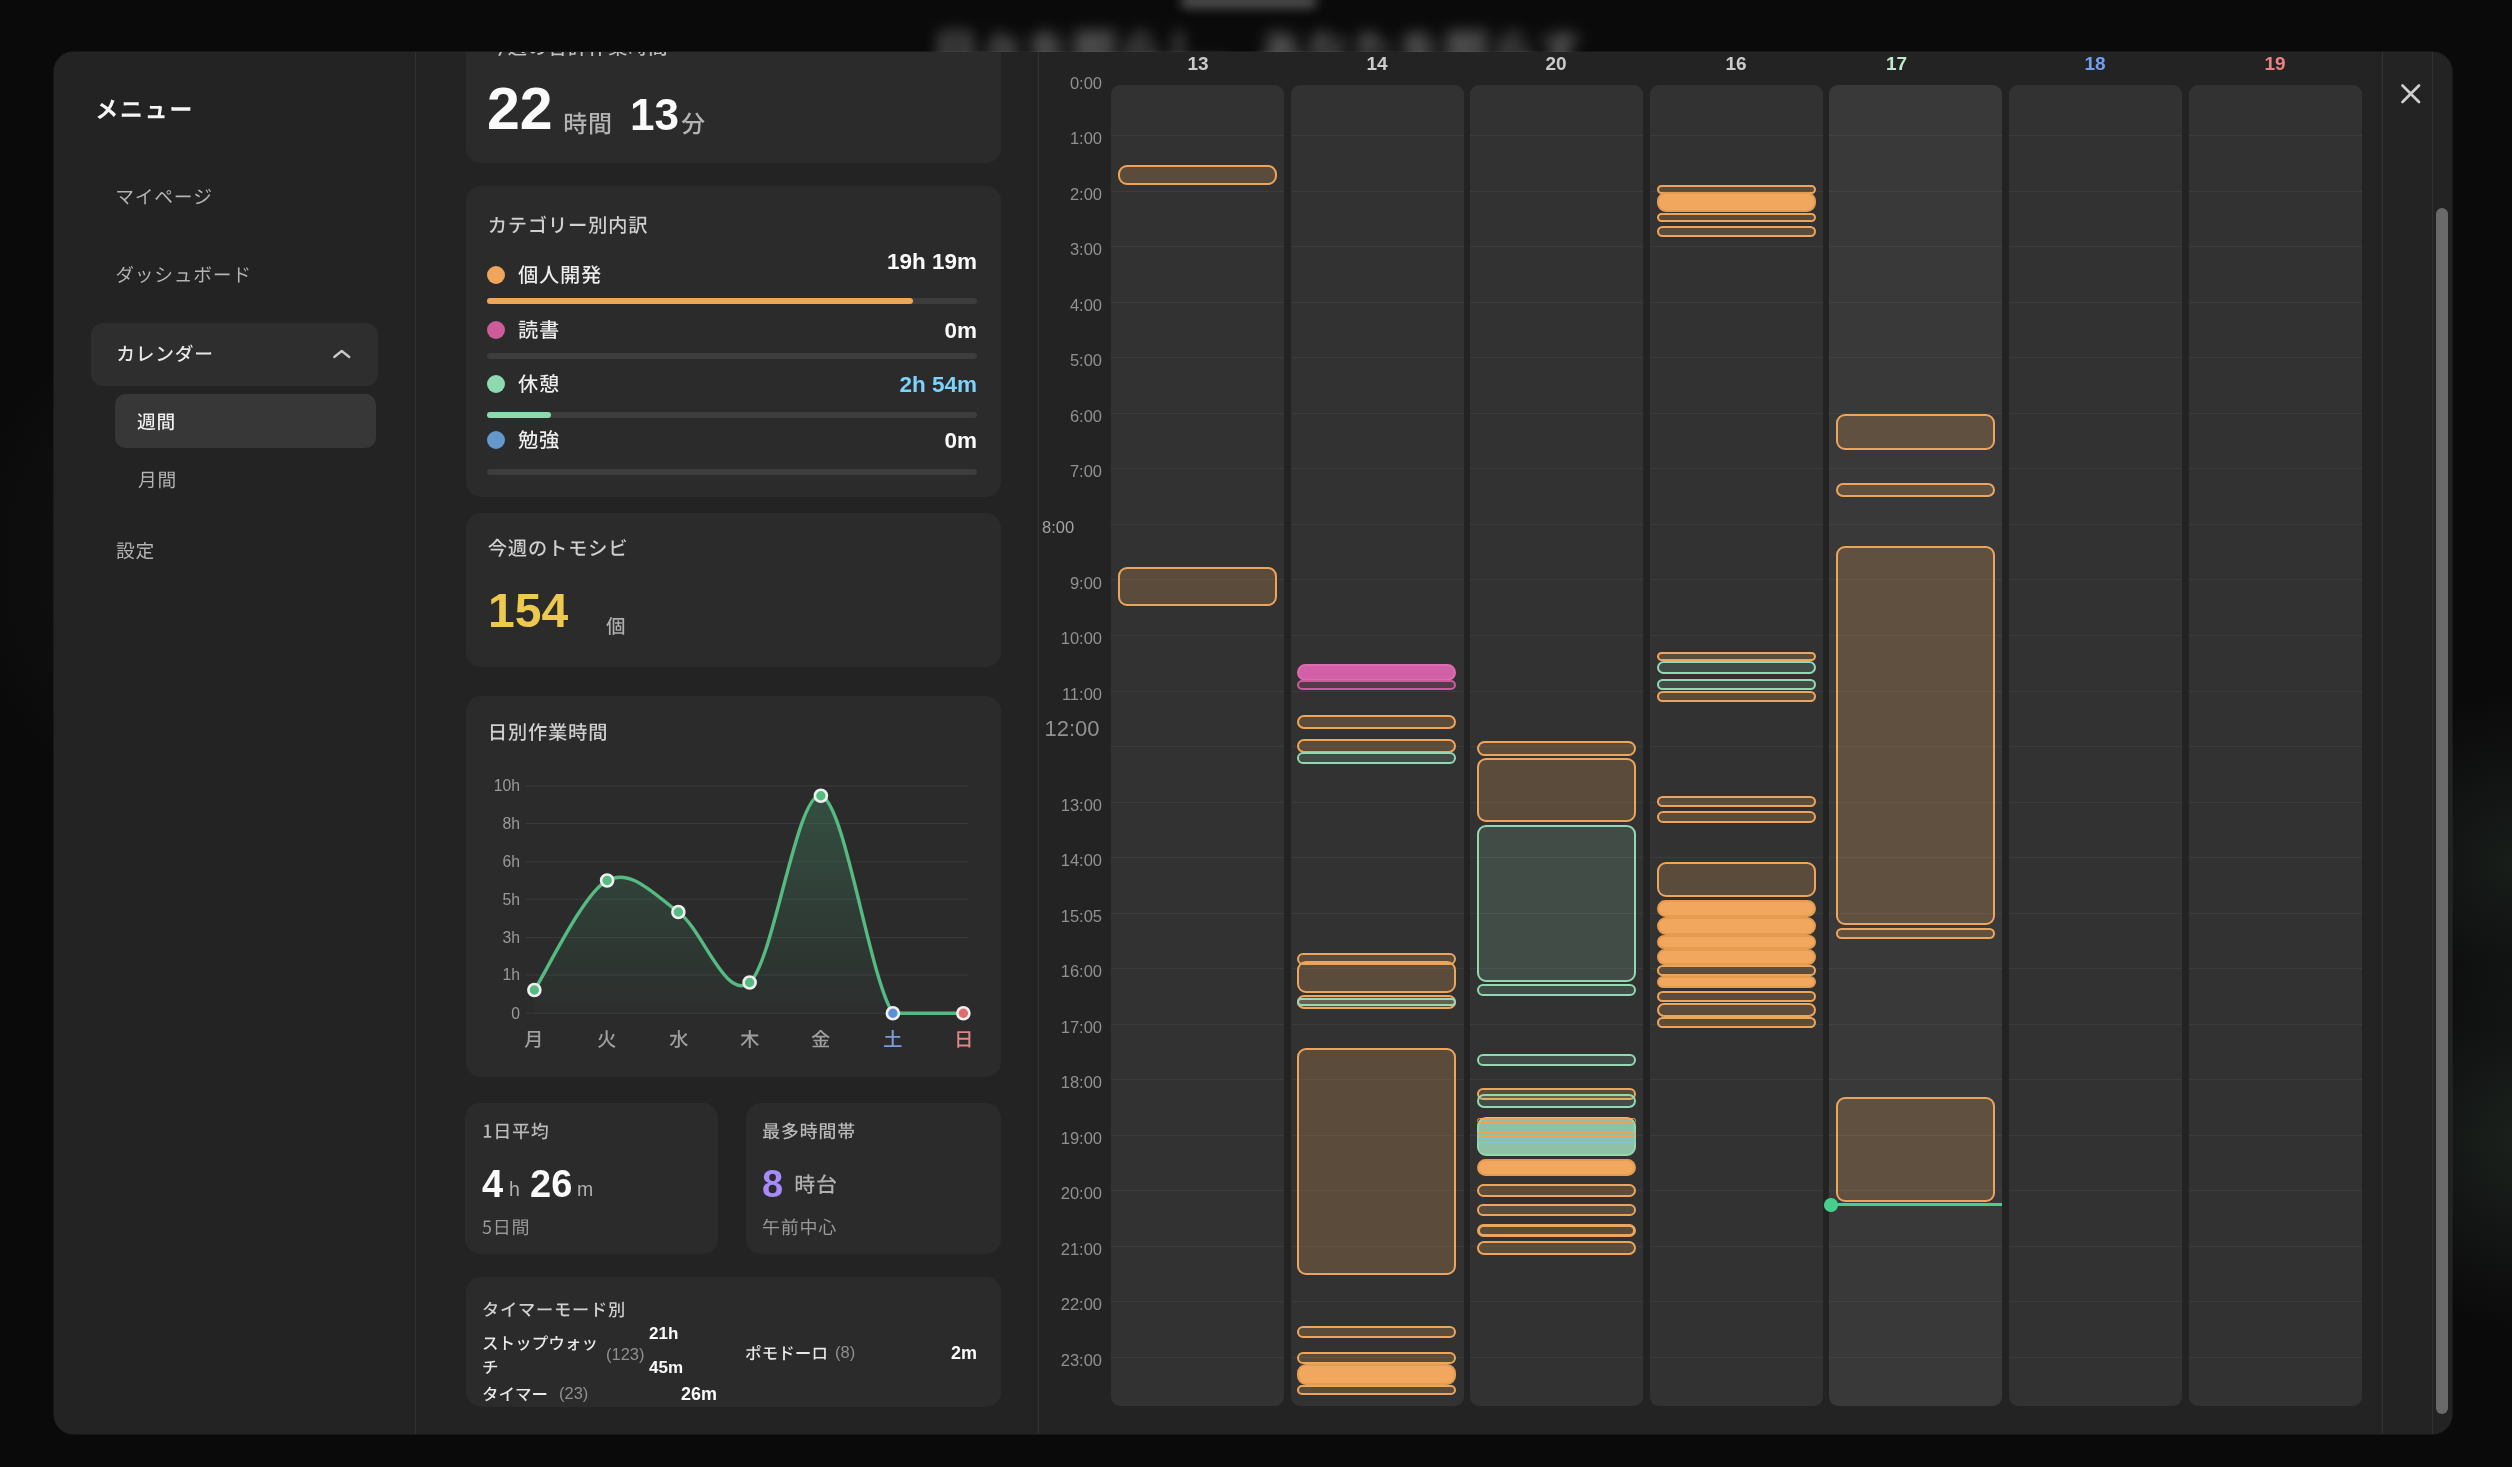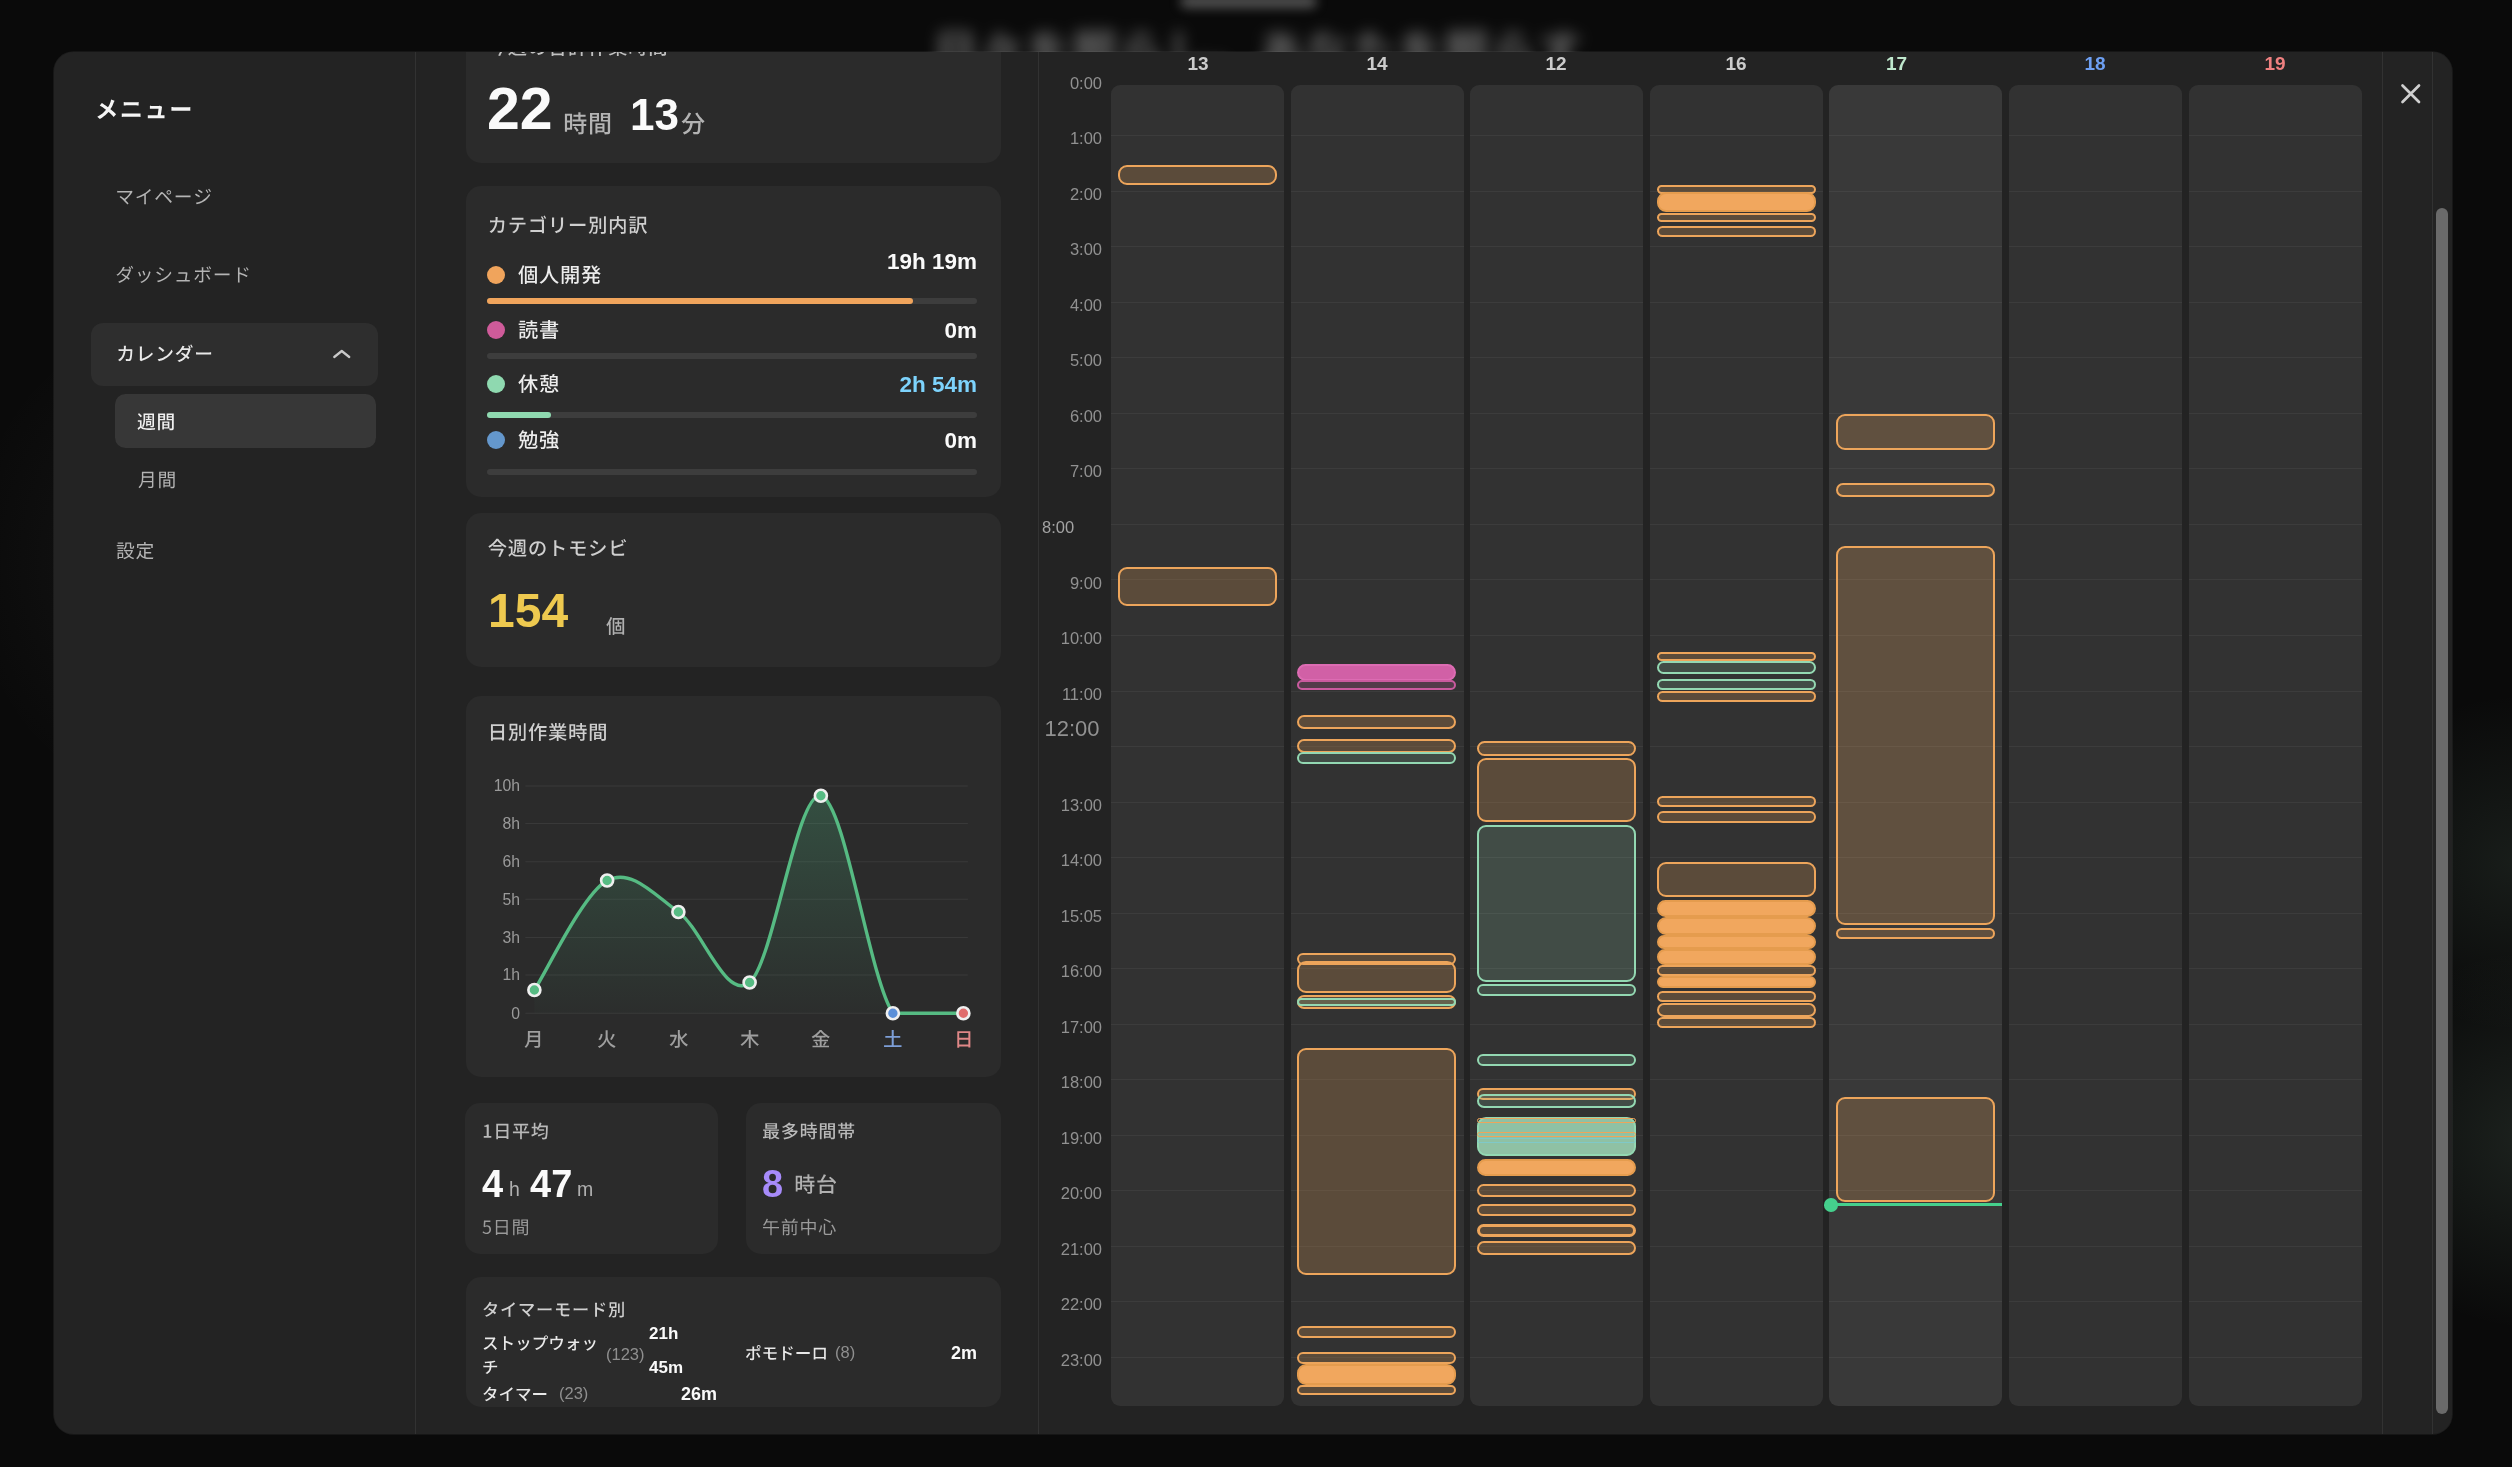--- a/index.html
+++ b/index.html
@@ -157,21 +157,21 @@
     </svg>
     <svg width="19.5" height="29" viewBox="0 0 26 39" style="position:absolute;left:900px;top:973px;overflow:visible">
       <path transform="translate(0,28.6)" d="M4.3 -20.3H21.9V1.8H19.2V-17.8H6.9V1.9H4.3ZM6 -11.4H20.3V-8.9H6ZM6 -2.3H20.4V0.2H6Z" fill="#e08787"></path>
     </svg>
     <div class="card" style="left:411px;top:1051px;width:253px;height:151px"></div>
     <svg width="68" height="27" viewBox="0 0 90 36" style="position:absolute;left:428px;top:1066px;overflow:visible">
       <path transform="translate(0,26.4)" d="M2 0V-2.3H5.9V-14.6H2.8V-16.3Q4 -16.5 4.9 -16.9Q5.9 -17.2 6.6 -17.7H8.7V-2.3H12.1V0Z M18.7 -18.7H34.9V1.7H32.4V-16.4H21V1.8H18.7ZM20.2 -10.5H33.4V-8.3H20.2ZM20.2 -2.1H33.5V0.2H20.2Z M42.1 -18.7H61.2V-16.4H42.1ZM40.9 -8.5H62.6V-6.2H40.9ZM43.7 -14.9 45.8 -15.5Q46.2 -14.6 46.7 -13.7Q47.1 -12.7 47.4 -11.8Q47.8 -10.9 47.9 -10.2L45.7 -9.5Q45.6 -10.2 45.3 -11.1Q45 -12 44.6 -13Q44.1 -14 43.7 -14.9ZM57.5 -15.6 60 -14.9Q59.5 -14 59 -13Q58.5 -12 58 -11.1Q57.6 -10.2 57.1 -9.5L55.1 -10.1Q55.6 -10.8 56 -11.8Q56.5 -12.7 56.9 -13.7Q57.3 -14.7 57.5 -15.6ZM50.5 -17.8H52.8V2H50.5Z M75.2 -11.4H82.5V-9.4H75.2ZM74 -3.9Q75.1 -4.2 76.5 -4.7Q78 -5.2 79.6 -5.8Q81.2 -6.4 82.8 -6.9L83.2 -5Q81 -4.2 78.9 -3.3Q76.7 -2.4 74.9 -1.7ZM76.3 -16.3H85.8V-14.2H76.3ZM85.1 -16.3H87.4Q87.4 -16.3 87.4 -16.1Q87.4 -15.9 87.4 -15.6Q87.4 -15.4 87.4 -15.2Q87.3 -11.1 87.1 -8.2Q87 -5.4 86.8 -3.6Q86.6 -1.7 86.4 -0.7Q86.1 0.4 85.8 0.8Q85.3 1.4 84.8 1.6Q84.3 1.9 83.6 2Q83 2.1 82 2.1Q81 2 79.9 2Q79.9 1.5 79.7 0.8Q79.5 0.2 79.2 -0.3Q80.3 -0.2 81.3 -0.2Q82.2 -0.2 82.7 -0.2Q83 -0.2 83.3 -0.3Q83.5 -0.3 83.7 -0.6Q84 -0.9 84.2 -1.9Q84.4 -2.8 84.6 -4.6Q84.8 -6.4 84.9 -9.2Q85 -11.9 85.1 -15.8ZM76.7 -20.3 79 -19.8Q78.5 -17.9 77.7 -16.2Q77 -14.4 76.1 -12.9Q75.2 -11.4 74.2 -10.2Q74 -10.5 73.7 -10.7Q73.3 -11 72.9 -11.3Q72.5 -11.5 72.2 -11.7Q73.7 -13.2 74.9 -15.5Q76 -17.8 76.7 -20.3ZM65.9 -14.8H73.5V-12.6H65.9ZM68.7 -20H70.9V-4.2H68.7ZM65.4 -4.2Q66.4 -4.5 67.8 -5.1Q69.1 -5.6 70.6 -6.2Q72.1 -6.8 73.6 -7.4L74.1 -5.3Q72.1 -4.4 70 -3.5Q67.9 -2.6 66.2 -1.9Z" fill="#b9b9b9"></path>
     </svg>
     <span class="lat" style="left:428px;top:1111px;font-size:38px;font-weight:bold;color:#fafafa">4</span>
     <span class="lat" style="left:455px;top:1126px;font-size:19.5px;color:#b0b0b0">h</span>
-    <span class="lat" style="left:476px;top:1111px;font-size:38px;font-weight:bold;color:#fafafa">47</span>
+    <span class="lat" style="left:476px;top:1111px;font-size:38px;font-weight:bold;color:#fafafa">26</span>
     <span class="lat" style="left:523px;top:1126px;font-size:19.5px;color:#b0b0b0">m</span>
     <svg width="48" height="27" viewBox="0 0 64 36" style="position:absolute;left:428px;top:1162px;overflow:visible">
       <path transform="translate(0,26.4)" d="M6.3 0.3Q4.9 0.3 3.9 -0Q2.8 -0.4 2.1 -0.9Q1.3 -1.4 0.6 -2L1.8 -3.5Q2.3 -3 2.9 -2.5Q3.5 -2.1 4.3 -1.8Q5.1 -1.5 6.1 -1.5Q7.1 -1.5 8 -2Q8.8 -2.5 9.3 -3.5Q9.8 -4.4 9.8 -5.7Q9.8 -7.5 8.8 -8.6Q7.8 -9.7 6.2 -9.7Q5.3 -9.7 4.7 -9.4Q4 -9.1 3.2 -8.6L2.1 -9.4L2.6 -17.6H11.2V-15.7H4.6L4.1 -10.6Q4.7 -11 5.3 -11.1Q6 -11.3 6.7 -11.3Q8.2 -11.3 9.4 -10.7Q10.6 -10.2 11.3 -8.9Q12 -7.7 12 -5.7Q12 -3.8 11.2 -2.4Q10.4 -1.1 9.1 -0.4Q7.8 0.3 6.3 0.3Z M18.5 -18.5H34.3V1.5H32.4V-16.7H20.4V1.7H18.5ZM19.8 -10.2H33.2V-8.4H19.8ZM19.7 -1.7H33.2V0.1H19.7Z M47.7 -5.4H54.9V-4.1H47.7ZM47.6 -9.1H55.8V-0.3H47.6V-1.7H54.1V-7.7H47.6ZM46.8 -9.1H48.4V0.9H46.8ZM42.4 -15.7H49V-14.4H42.4ZM53.4 -15.7H60.2V-14.4H53.4ZM59.5 -19.1H61.3V-0.5Q61.3 0.4 61.1 0.9Q60.8 1.3 60.2 1.6Q59.7 1.8 58.7 1.9Q57.7 1.9 56.2 1.9Q56.1 1.7 56 1.3Q56 1 55.8 0.6Q55.7 0.3 55.6 0.1Q56.3 0.1 57 0.1Q57.7 0.1 58.2 0.1Q58.7 0.1 58.9 0.1Q59.2 0.1 59.4 -0Q59.5 -0.2 59.5 -0.5ZM42.5 -19.1H50.2V-10.9H42.5V-12.3H48.5V-17.7H42.5ZM60.4 -19.1V-17.7H54.1V-12.2H60.4V-10.8H52.4V-19.1ZM41.5 -19.1H43.3V1.9H41.5Z" fill="#9b9b9b"></path>
     </svg>
     <div class="card" style="left:692px;top:1051px;width:255px;height:151px"></div>
     <svg width="94" height="27" viewBox="0 0 125 36" style="position:absolute;left:708px;top:1066px;overflow:visible">
       <path transform="translate(0,26.4)" d="M6.4 -15.1V-13.8H17.6V-15.1ZM6.4 -18V-16.6H17.6V-18ZM4.2 -19.5H19.9V-12.2H4.2ZM1.3 -11.1H22.6V-9.3H1.3ZM12.1 -8H20.4V-6.2H12.1ZM4.7 -7.9H10.4V-6.3H4.7ZM4.7 -4.9H10.4V-3.3H4.7ZM14.9 -6.4Q15.9 -4 18 -2.2Q20.2 -0.5 23.2 0.2Q22.9 0.4 22.7 0.8Q22.4 1.1 22.2 1.4Q22 1.7 21.8 2Q18.7 1.1 16.5 -0.9Q14.2 -3 13 -5.9ZM19.7 -8H20.1L20.5 -8.1L21.9 -7.5Q21.1 -5.1 19.7 -3.2Q18.3 -1.4 16.5 -0.1Q14.6 1.2 12.5 1.9Q12.3 1.5 12 1Q11.6 0.5 11.3 0.1Q12.7 -0.3 14 -1Q15.3 -1.7 16.5 -2.7Q17.6 -3.7 18.4 -5Q19.3 -6.2 19.7 -7.7ZM1.1 -1.3Q2.3 -1.4 3.8 -1.5Q5.3 -1.7 7 -1.8Q8.7 -2 10.4 -2.1L10.4 -0.3Q7.9 -0 5.6 0.2Q3.2 0.5 1.3 0.7ZM9.2 -10.5H11.4V2H9.2ZM3.3 -10.5H5.4V-0.7H3.3Z M30.9 -14.7 32.4 -16Q33.3 -15.6 34.2 -15.1Q35.1 -14.6 35.9 -14Q36.7 -13.5 37.2 -13L35.6 -11.6Q35.1 -12.1 34.3 -12.6Q33.5 -13.2 32.7 -13.7Q31.8 -14.3 30.9 -14.7ZM41.9 -18.3H42.3L42.7 -18.4L44.2 -17.6Q43 -15.4 41.2 -13.7Q39.4 -12 37.2 -10.8Q34.9 -9.5 32.4 -8.6Q30 -7.8 27.5 -7.2Q27.3 -7.7 27 -8.2Q26.7 -8.8 26.4 -9.2Q28.8 -9.6 31.1 -10.4Q33.4 -11.1 35.6 -12.3Q37.7 -13.4 39.3 -14.8Q41 -16.2 41.9 -18ZM34 -18.3H42.4V-16.4H34ZM35.7 -20.3 38.2 -19.8Q36.4 -17.8 34 -16.1Q31.5 -14.4 28.1 -13Q28 -13.3 27.7 -13.6Q27.5 -13.9 27.2 -14.2Q26.9 -14.5 26.6 -14.7Q28.8 -15.4 30.5 -16.4Q32.2 -17.3 33.5 -18.3Q34.8 -19.3 35.7 -20.3ZM34.1 -5.7 35.7 -7Q36.6 -6.6 37.5 -6Q38.5 -5.4 39.3 -4.8Q40.1 -4.2 40.6 -3.7L38.9 -2.3Q38.4 -2.8 37.6 -3.4Q36.8 -4 35.9 -4.6Q34.9 -5.3 34.1 -5.7ZM45.2 -9.8H45.6L46 -9.9L47.6 -9.1Q46.4 -6.4 44.6 -4.5Q42.7 -2.6 40.3 -1.3Q37.9 0 35.1 0.8Q32.3 1.6 29.3 2.1Q29.2 1.6 28.9 1Q28.6 0.4 28.3 0Q31.1 -0.3 33.8 -1Q36.4 -1.7 38.7 -2.8Q40.9 -4 42.6 -5.6Q44.3 -7.2 45.2 -9.5ZM37.7 -9.8H45.8V-7.9H37.7ZM39.5 -12.1 42 -11.5Q40.1 -9.3 37.3 -7.4Q34.4 -5.5 30.5 -4.1Q30.3 -4.3 30.1 -4.7Q29.8 -5 29.6 -5.3Q29.3 -5.6 29.1 -5.8Q31.6 -6.6 33.6 -7.6Q35.6 -8.6 37.1 -9.8Q38.6 -10.9 39.5 -12.1Z M60.2 -17.5H72.3V-15.6H60.2ZM59.3 -12.9H73.2V-10.9H59.3ZM59.3 -8.4H73V-6.5H59.3ZM65 -20.3H67.3V-11.6H65ZM68.2 -11.1H70.4V-0.5Q70.4 0.4 70.1 0.9Q69.9 1.4 69.3 1.6Q68.7 1.9 67.7 1.9Q66.8 2 65.3 2Q65.3 1.5 65 0.9Q64.8 0.3 64.6 -0.1Q65.6 -0.1 66.5 -0.1Q67.4 -0.1 67.7 -0.1Q68 -0.1 68.1 -0.2Q68.2 -0.3 68.2 -0.6ZM60.6 -4.8 62.4 -5.9Q63 -5.3 63.6 -4.5Q64.2 -3.8 64.7 -3.1Q65.2 -2.4 65.5 -1.8L63.5 -0.6Q63.3 -1.2 62.8 -2Q62.3 -2.7 61.8 -3.4Q61.2 -4.2 60.6 -4.8ZM52.8 -18.7H58.8V-2.7H52.8V-4.7H56.7V-16.7H52.8ZM52.9 -11.8H57.7V-9.8H52.9ZM51.7 -18.7H53.8V-0.6H51.7Z M83.5 -5.6H90.5V-3.9H83.5ZM83.4 -9.2H91.5V-0.2H83.4V-1.9H89.4V-7.4H83.4ZM82.4 -9.2H84.5V1H82.4ZM78.2 -15.9H84.6V-14.3H78.2ZM89.3 -15.9H95.7V-14.3H89.3ZM94.8 -19.3H97.1V-0.8Q97.1 0.2 96.9 0.7Q96.6 1.3 96 1.6Q95.3 1.9 94.3 2Q93.3 2 91.7 2Q91.7 1.7 91.6 1.3Q91.4 0.8 91.3 0.4Q91.2 0 91 -0.3Q91.7 -0.3 92.3 -0.3Q93 -0.3 93.5 -0.3Q94 -0.3 94.2 -0.3Q94.6 -0.3 94.7 -0.4Q94.8 -0.5 94.8 -0.8ZM78.4 -19.3H86V-10.8H78.4V-12.5H83.9V-17.6H78.4ZM96 -19.3V-17.6H90.1V-12.5H96V-10.8H87.9V-19.3ZM77 -19.3H79.3V2H77Z M110.8 -9.2H113V2H110.8ZM110.8 -20.3H113V-13.2H110.8ZM104.5 -6.7H118.5V-4.9H106.7V0.3H104.5ZM117.7 -6.7H119.9V-1.9Q119.9 -1.1 119.7 -0.7Q119.5 -0.2 118.9 0Q118.3 0.2 117.5 0.3Q116.6 0.4 115.4 0.4Q115.3 -0.1 115.1 -0.6Q114.9 -1.2 114.7 -1.6Q115.5 -1.5 116.3 -1.5Q117 -1.5 117.3 -1.5Q117.5 -1.6 117.6 -1.6Q117.7 -1.7 117.7 -1.9ZM101.8 -10.8H122.3V-5.9H120.1V-9H103.9V-5.9H101.8ZM105 -20.1H107.2V-13.9H116.8V-20.1H119.1V-12.1H105ZM101.2 -17.9H122.8V-16H101.2Z" fill="#b9b9b9"></path>
     </svg>
     <span class="lat" style="left:708px;top:1111px;font-size:38px;font-weight:bold;color:#a78bfa">8</span>
     <svg width="44" height="31.5" viewBox="0 0 58 42" style="position:absolute;left:740px;top:1117px;overflow:visible">
@@ -222,21 +222,21 @@
     <span class="lat" style="left:988px;top:910px;width:60px;text-align:right;font-size:16.5px;color:#919191">16:00</span>
     <span class="lat" style="left:988px;top:966px;width:60px;text-align:right;font-size:16.5px;color:#919191">17:00</span>
     <span class="lat" style="left:988px;top:1021px;width:60px;text-align:right;font-size:16.5px;color:#919191">18:00</span>
     <span class="lat" style="left:988px;top:1077px;width:60px;text-align:right;font-size:16.5px;color:#919191">19:00</span>
     <span class="lat" style="left:988px;top:1132px;width:60px;text-align:right;font-size:16.5px;color:#919191">20:00</span>
     <span class="lat" style="left:988px;top:1188px;width:60px;text-align:right;font-size:16.5px;color:#919191">21:00</span>
     <span class="lat" style="left:988px;top:1243px;width:60px;text-align:right;font-size:16.5px;color:#919191">22:00</span>
     <span class="lat" style="left:988px;top:1299px;width:60px;text-align:right;font-size:16.5px;color:#919191">23:00</span>
     <span class="lat" style="left:1114px;top:0.8px;width:60px;text-align:center;font-size:19px;font-weight:bold;color:#cbcbcb">13</span>
     <span class="lat" style="left:1293px;top:0.8px;width:60px;text-align:center;font-size:19px;font-weight:bold;color:#cbcbcb">14</span>
-    <span class="lat" style="left:1472px;top:0.8px;width:60px;text-align:center;font-size:19px;font-weight:bold;color:#cbcbcb">12</span>
+    <span class="lat" style="left:1472px;top:0.8px;width:60px;text-align:center;font-size:19px;font-weight:bold;color:#cbcbcb">20</span>
     <span class="lat" style="left:1652px;top:0.8px;width:60px;text-align:center;font-size:19px;font-weight:bold;color:#cbcbcb">16</span>
     <span class="lat" style="left:1832px;top:0.8px;width:60px;font-size:19px;font-weight:bold;color:#bfe8cd">17</span>
     <span class="lat" style="left:2011px;top:0.8px;width:60px;text-align:center;font-size:19px;font-weight:bold;color:#6d9ff2">18</span>
     <span class="lat" style="left:2191px;top:0.8px;width:60px;text-align:center;font-size:19px;font-weight:bold;color:#ef8080">19</span>
     <div class="col" style="left:1057px;top:33px;width:173px;height:1321px;background:#323232">
       <div style="position:absolute;left:0;right:0;top:50px;height:1.1px;background:rgba(255,255,255,0.05)"></div>
       <div style="position:absolute;left:0;right:0;top:106px;height:1.1px;background:rgba(255,255,255,0.05)"></div>
       <div style="position:absolute;left:0;right:0;top:161px;height:1.1px;background:rgba(255,255,255,0.05)"></div>
       <div style="position:absolute;left:0;right:0;top:217px;height:1.1px;background:rgba(255,255,255,0.05)"></div>
       <div style="position:absolute;left:0;right:0;top:272px;height:1.1px;background:rgba(255,255,255,0.05)"></div>

